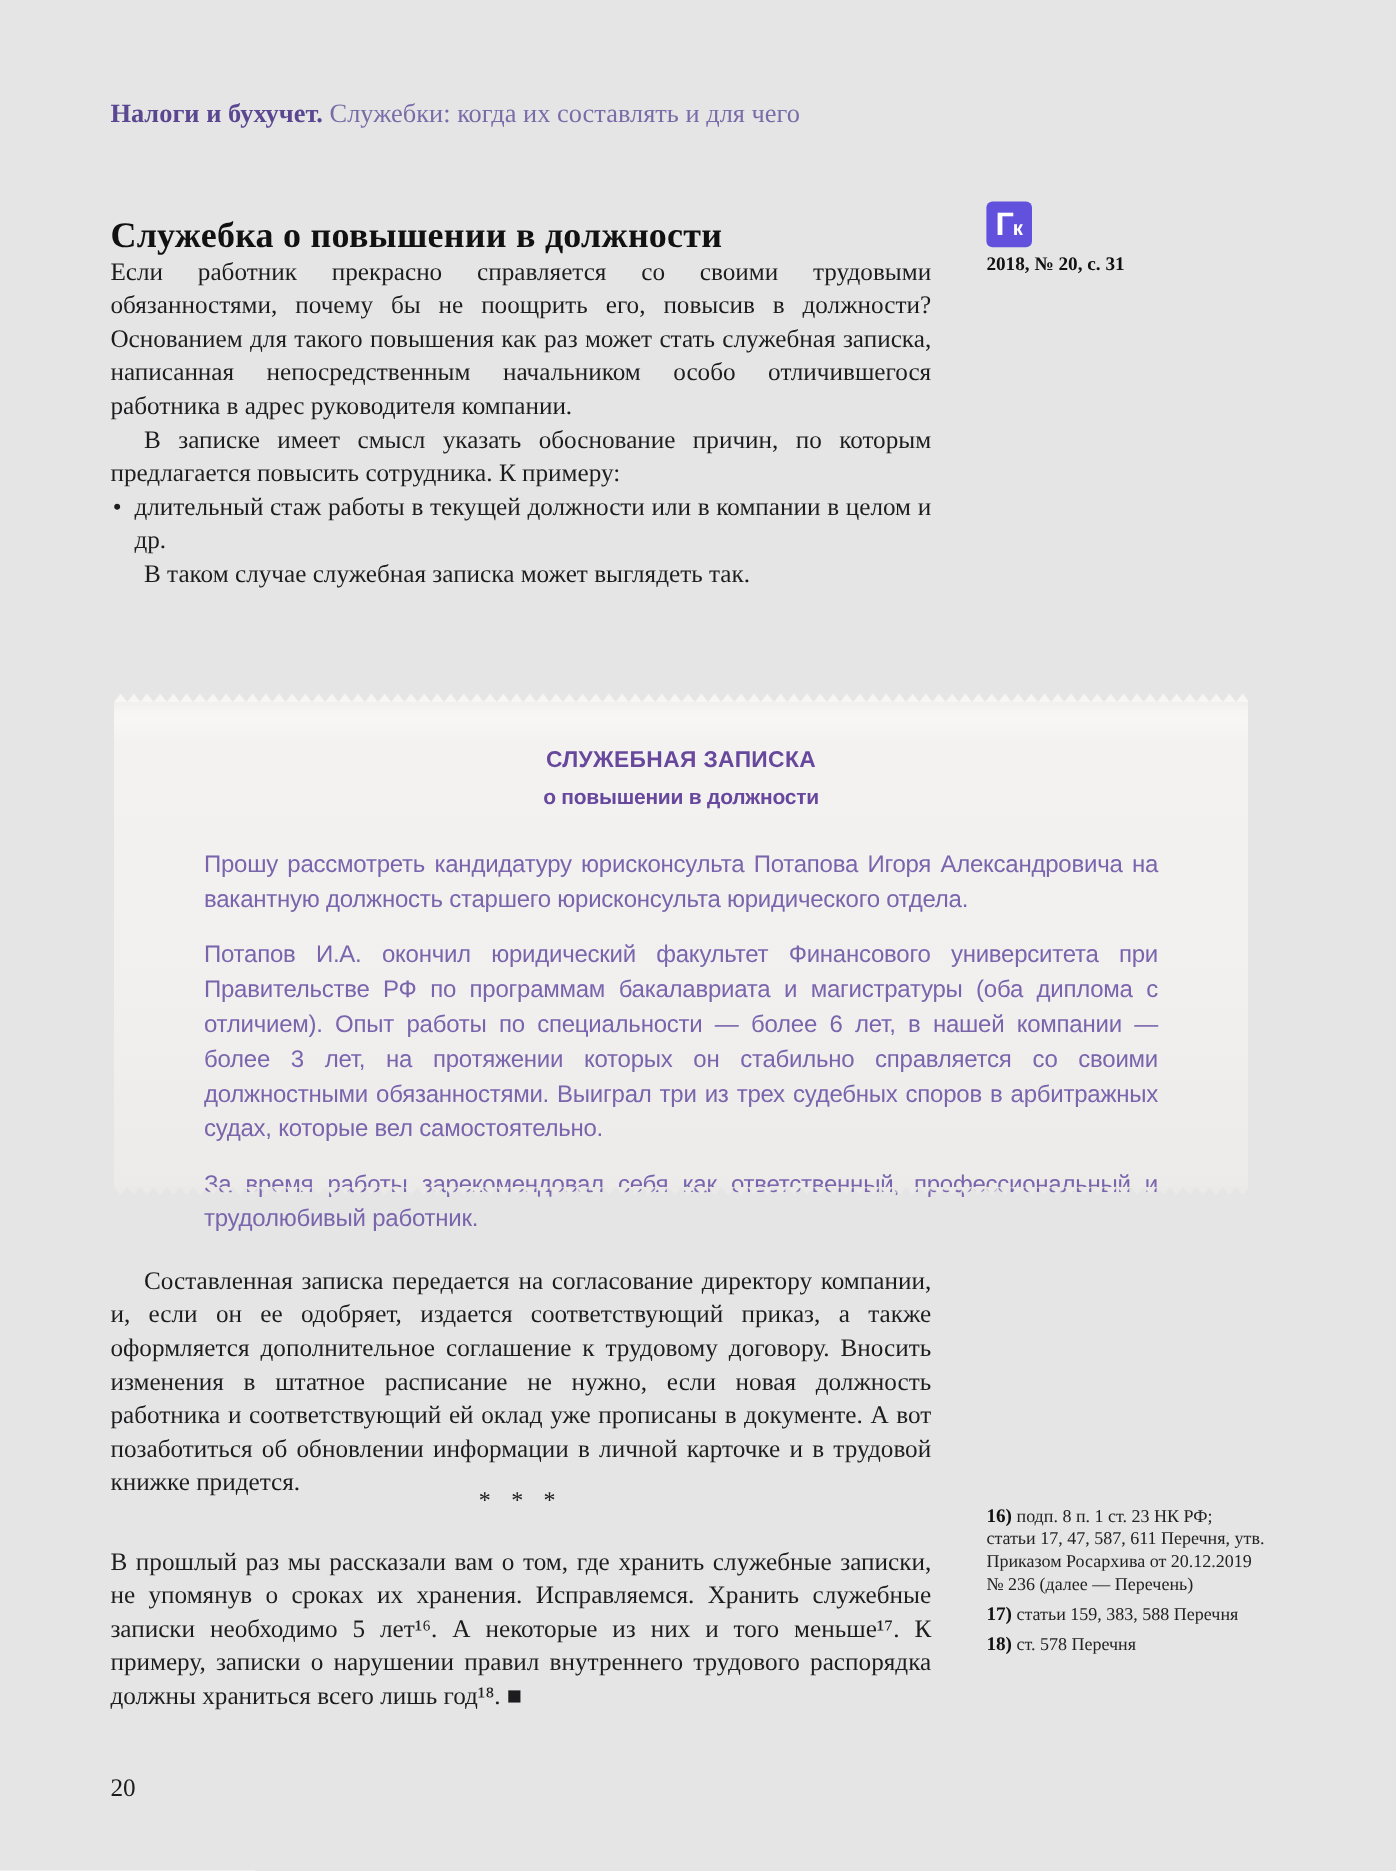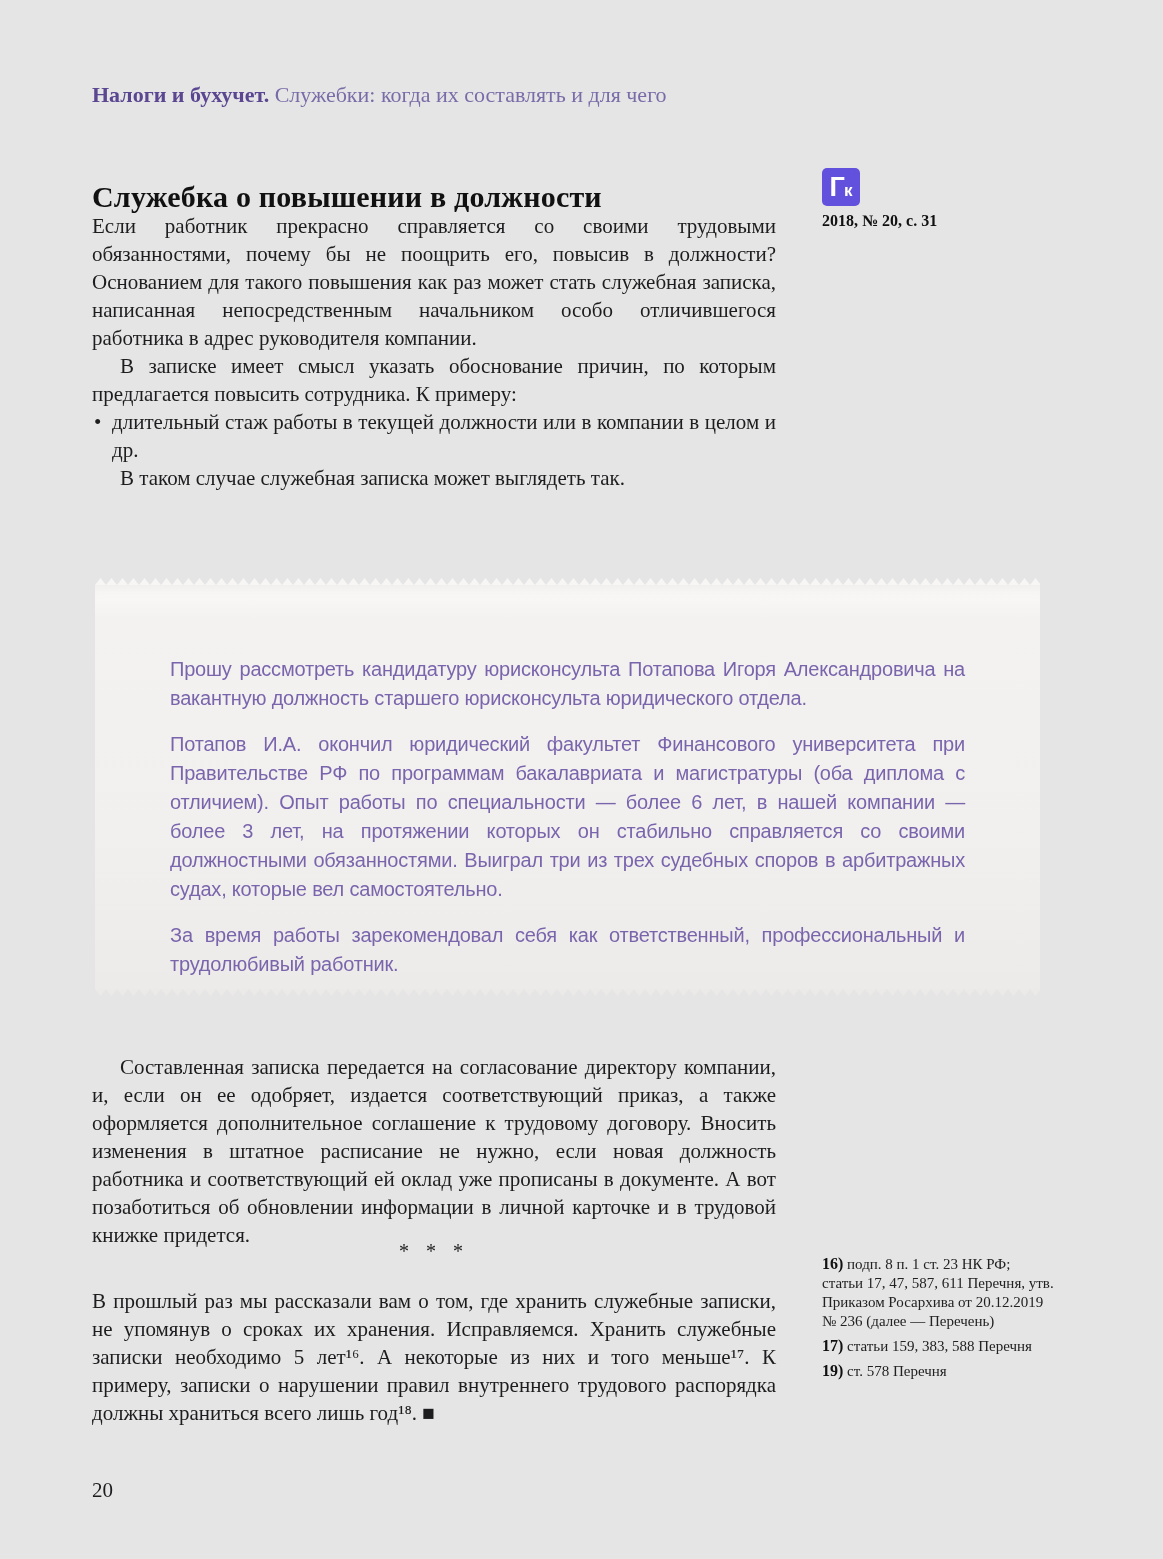--- a/index.html
+++ b/index.html
@@ -134,20 +134,22 @@
   <div class="memo">
     <svg class="tear top" width="945" height="7">
       <defs>
         <pattern id="zzt" width="11" height="7" patternUnits="userSpaceOnUse">
           <path d="M0,7 L5.5,0 L11,7 Z" fill="#f7f6f5"></path>
         </pattern>
       </defs>
       <rect width="945" height="7" fill="url(#zzt)"></rect>
     </svg>
     <div class="memo-body">
+      <p class="memo-title">СЛУЖЕБНАЯ ЗАПИСКА</p>
+      <p class="memo-subtitle">о повышении в должности</p>
       <p class="mp first">Прошу рассмотреть кандидатуру юрисконсульта Потапова Игоря Александровича на вакантную должность старшего юрисконсульта юридического отдела.</p>
       <p class="mp">Потапов И.А. окончил юридический факультет Финансового университета при Правительстве РФ по программам бакалавриата и магистратуры (оба диплома с отличием). Опыт работы по специальности — более 6 лет, в нашей компании — более 3 лет, на протяжении которых он стабильно справляется со своими должностными обязанностями. Выиграл три из трех судебных споров в арбитражных судах, которые вел самостоятельно.</p>
       <p class="mp">За время работы зарекомендовал себя как ответственный, профессиональный и трудолюбивый работник.</p>
     </div>
     <svg class="tear bottom" width="945" height="7">
       <defs>
         <pattern id="zzb" width="11" height="7" patternUnits="userSpaceOnUse">
           <path d="M0,0 L5.5,7 L11,0 Z" fill="#eceae8"></path>
         </pattern>
       </defs>
@@ -157,18 +159,18 @@
 
   <p class="p4 bodycol indent">Составленная записка передается на согласование директору компании, и, если он ее одобряет, издается соответствующий приказ, а также оформляется дополнительное соглашение к трудовому договору. Вносить изменения в штатное расписание не нужно, если новая должность работника и соответствующий ей оклад уже прописаны в документе. А вот позаботиться об обновлении информации в личной карточке и в трудовой книжке придется.</p>
 
   <div class="separator">* * *</div>
 
   <p class="p5 bodycol">В прошлый раз мы рассказали вам о том, где хранить служебные записки, не упомянув о сроках их хранения. Исправляемся. Хранить служебные записки необходимо 5 лет¹⁶. А некоторые из них и того меньше¹⁷. К примеру, записки о нарушении правил внутреннего трудового распорядка должны храниться всего лишь год¹⁸. ■</p>
 
   <div class="footnotes">
     <p><b>16)</b><span> подп. 8 п. 1 ст. 23 НК РФ; статьи 17, 47, 587, 611 Перечня, утв. Приказом Росархива от 20.12.2019 № 236 (далее — Перечень)</span></p>
     <p><b>17)</b><span> статьи 159, 383, 588 Перечня</span></p>
-    <p><b>19)</b><span> ст. 578 Перечня</span></p>
+    <p><b>18)</b><span> ст. 578 Перечня</span></p>
   </div>
 
   <div class="pagenum">20</div>
 
 </div>
 
 </body></html>

